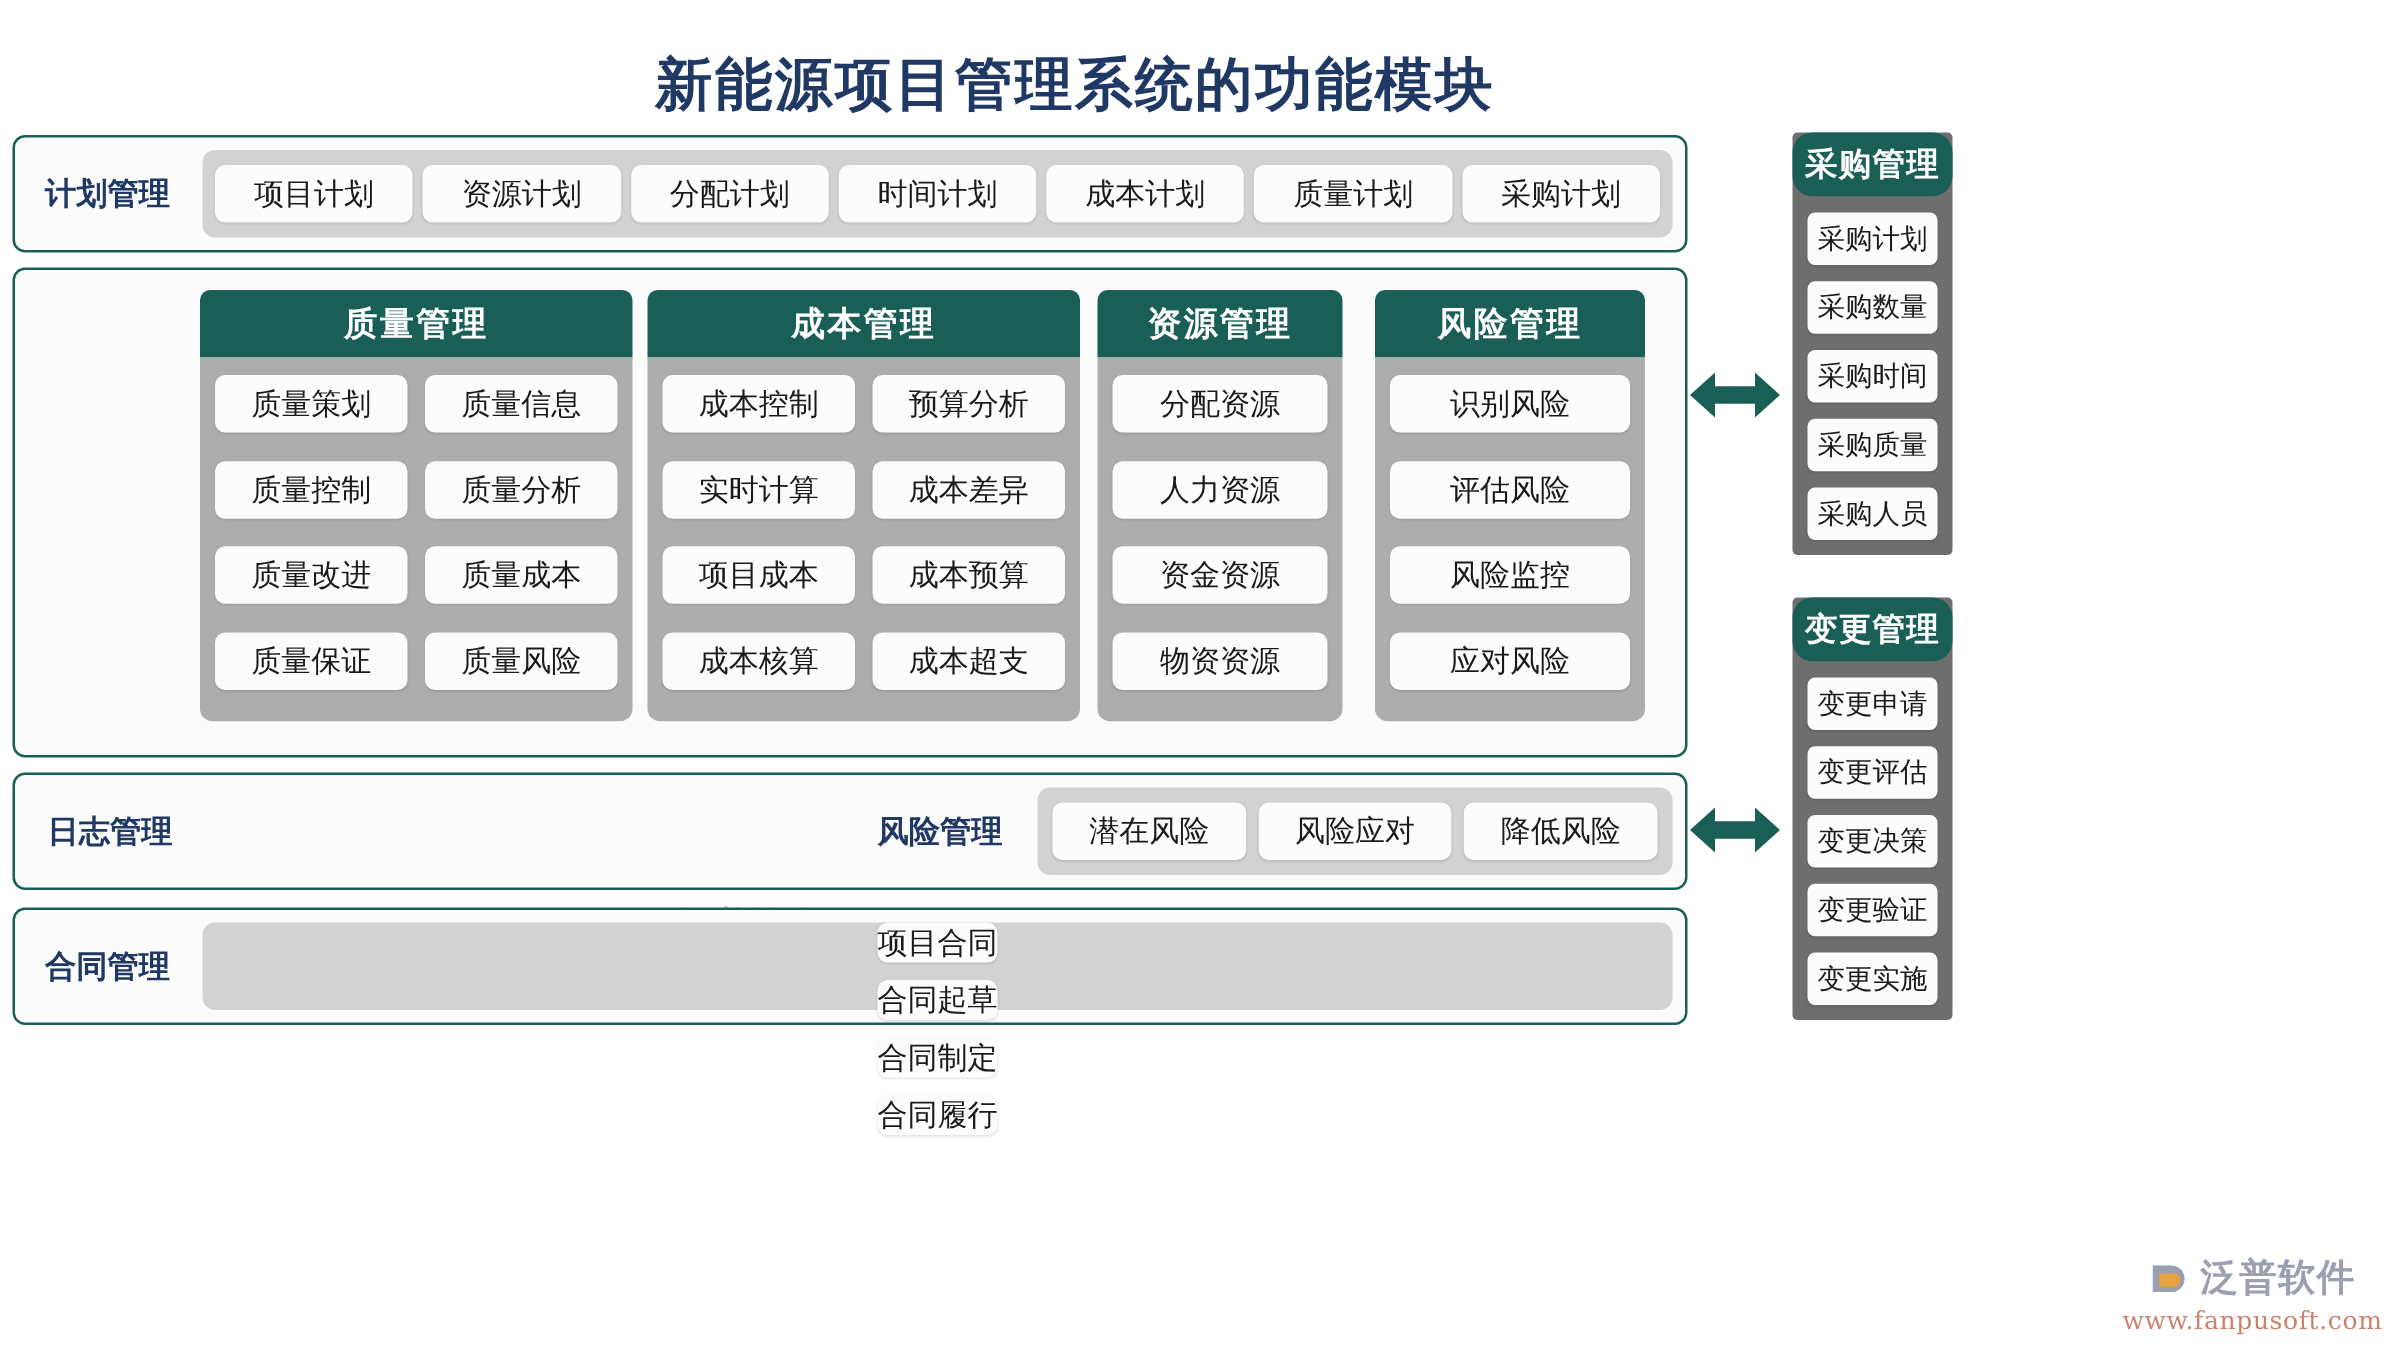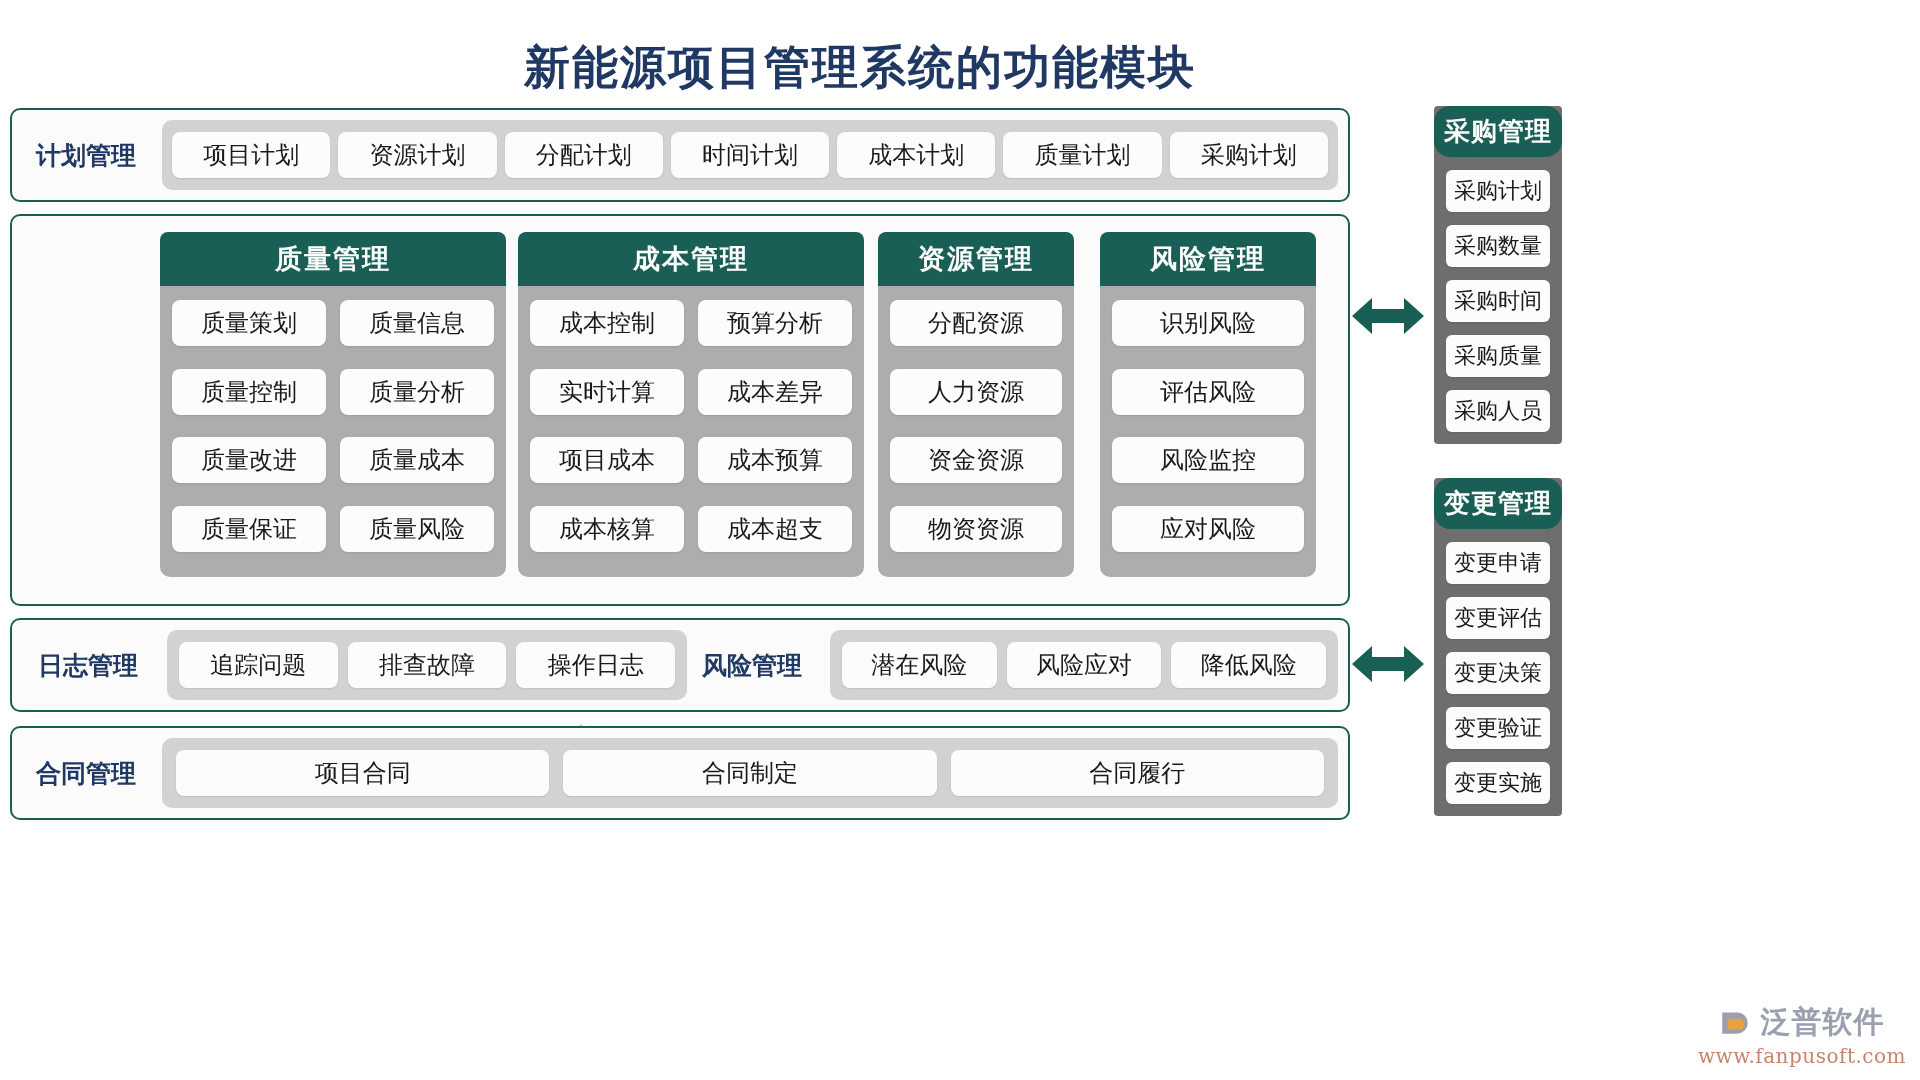--- a/index.html
+++ b/index.html
@@ -108,21 +108,21 @@
   #log-row .lbl-log  { left: 26px; }
   #log-row .lbl-risk { left: 690px; }
   #log-row .band { position: absolute; top: 10px; height: 70px; gap: 10px; padding: 0 12px; }
   #log-band  { left: 155px; width: 520px; }
   #risk-band { left: 818px; right: 10px; }
   #log-row .pill { flex: 1 1 0; height: 46px; }
 
   
   #contract-row { top: 726px; left: 10px; width: 1340px; height: 94px; }
   #contract-row .row-label { position: absolute; left: 24px; top: 50%; transform: translateY(-50%); }
-  #contract-row .band { position: absolute; left: 150px; top: 10px; right: 10px; height: 70px; gap: 14px; padding: 0 14px; }
+  #contract-row .band { position: absolute; left: 150px; top: 10px; right: 10px; height: 70px; gap: 14px; padding: 0 14px; flex-direction: column; }
   #contract-row .pill { flex: 1 1 0; height: 46px; }
 
   
   .side-panel {
     position: absolute;
     background: #6e6e6e;
     border-radius: 4px;
     display: flex;
     flex-direction: column;
     align-items: center;
@@ -248,37 +248,33 @@
           <path d="M9 12 L22 12 A6 6 0 0 1 22 22 L9 22 Z" fill="#c8836b"></path>
         </svg>
         <span class="wm-text">泛普软件</span>
       </div>
       <div class="wm-sub">FANPU SOFTWARE</div>
     </div>
   </div>
 
   <div class="card" id="log-row">
     <div class="row-label lbl-log">日志管理</div>
-    <div class="band" id="log-band">
-        <div class="pill">追踪问题</div>
-        <div class="pill">排查故障</div>
-        <div class="pill">操作日志</div>
-      </div>
     <div class="row-label lbl-risk">风险管理</div>
     <div class="band" id="risk-band">
         <div class="pill">潜在风险</div>
         <div class="pill">风险应对</div>
         <div class="pill">降低风险</div>
       </div>
   </div>
 
   <div class="card" id="contract-row">
     <div class="row-label">合同管理</div>
     <div class="band" id="contract-items">
         <div class="pill">项目合同</div>
+        <div class="pill">合同起草</div>
         <div class="pill">合同制定</div>
         <div class="pill">合同履行</div>
       </div>
   </div>
 
   <div class="arrow" id="arrow-top">
     <svg width="72" height="48" viewBox="0 0 72 48">
       <path d="M0 24 L20 6 L20 17 L52 17 L52 6 L72 24 L52 42 L52 31 L20 31 L20 42 Z" fill="#1a5f56"></path>
     </svg>
   </div>

